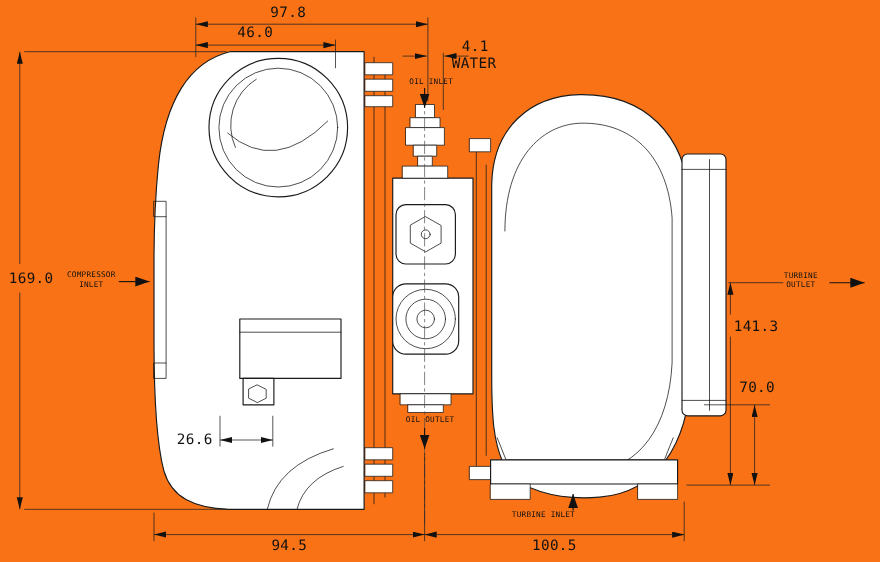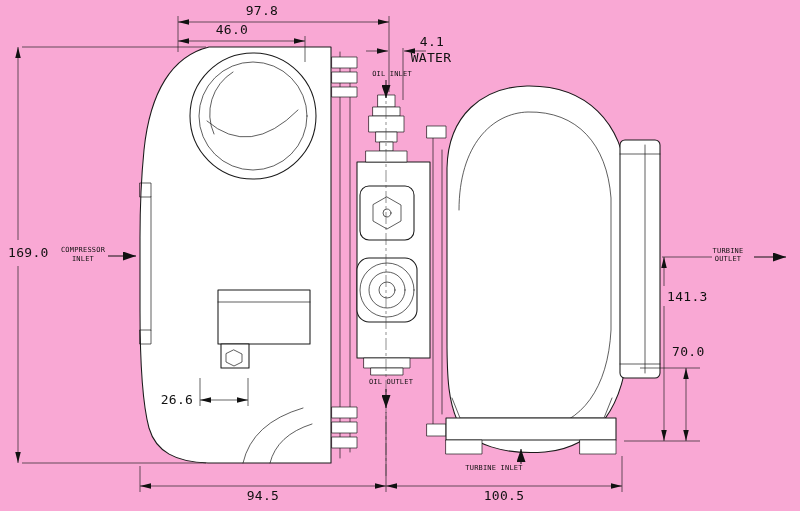--- a/index.html
+++ b/index.html
@@ -1,17 +1,17 @@
 <!DOCTYPE html>
 <html><head>
 <meta charset="utf-8">
 <style>
   html,body{margin:0;padding:0;background:#fff;}
   .sheet{
-    width:800px;height:511px;background:#f9a8d4;position:relative;overflow:hidden;
+    width:800px;height:511px;background:#f97316;position:relative;overflow:hidden;
     font-family:"DejaVu Sans Mono","Liberation Mono",monospace;
   }
   svg{display:block;}
   .art{stroke:#1a1a1a;fill:none;stroke-width:1.05;stroke-linejoin:round;stroke-linecap:round;}
   .fw{fill:#ffffff;}
   .lt{stroke-width:.7;}
   .dim{stroke:#222;stroke-width:.7;fill:none;}
   .flow{stroke:#111;stroke-width:1;fill:none;}
   .cl{stroke:#444;stroke-width:.6;fill:none;stroke-dasharray:12 3 3 3;}
   text{fill:#111;}

